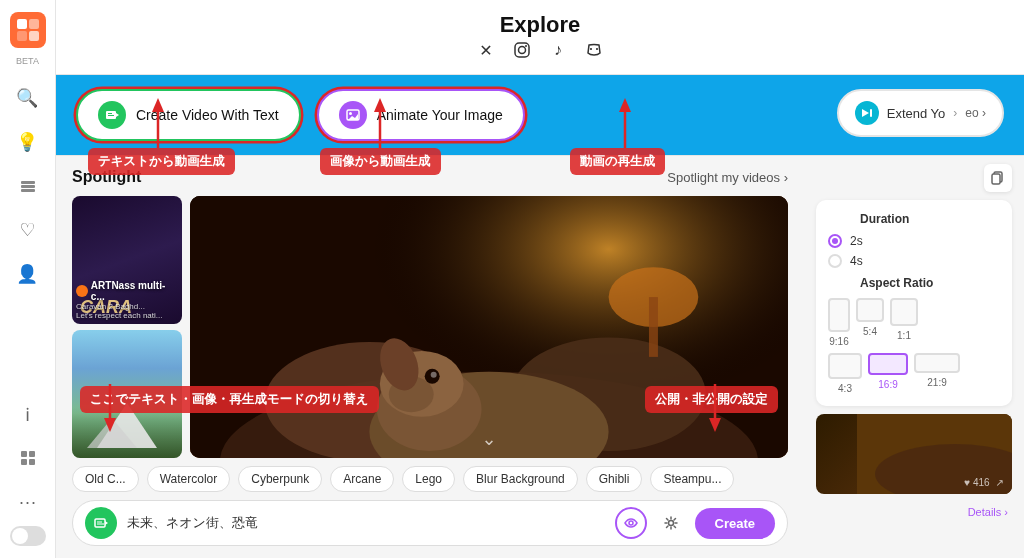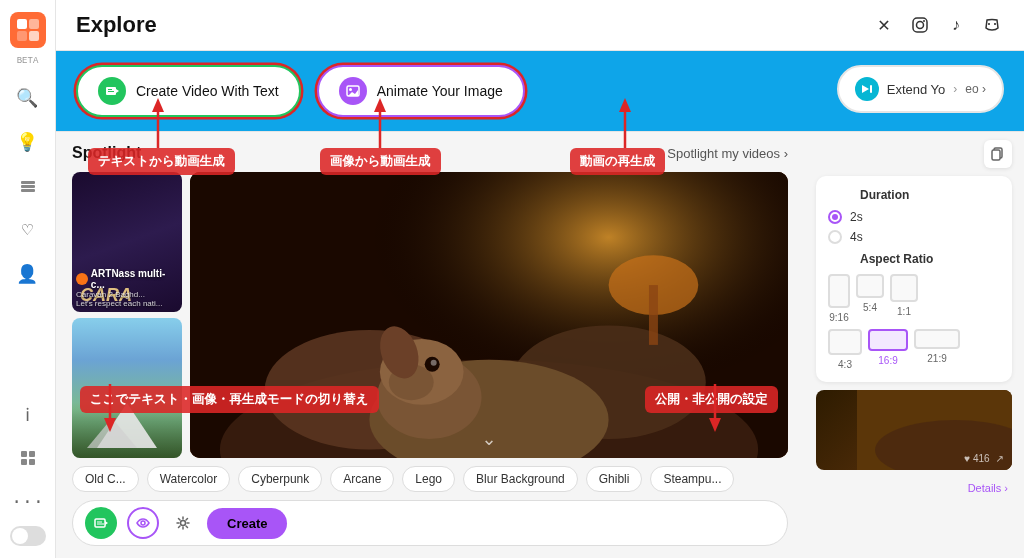--- a/index.html
+++ b/index.html
@@ -16,21 +16,20 @@
     .sidebar {
       width: 56px;
       background: #fff;
       border-right: 1px solid #e5e5e5;
       display: flex;
       flex-direction: column;
       align-items: center;
       padding: 12px 0;
       gap: 4px;
       flex-shrink: 0;
-      font-family: Liberation Mono, monospace;
     }
     .sidebar-logo {
       width: 36px;
       height: 36px;
       background: #ff6b35;
       border-radius: 8px;
       display: flex;
       align-items: center;
       justify-content: center;
       margin-bottom: 4px;
@@ -88,20 +87,21 @@
     }
 
     
     .header {
       display: flex;
       align-items: center;
       justify-content: space-between;
       padding: 12px 20px;
       background: #fff;
       border-bottom: 1px solid #e5e5e5;
+      flex-direction: column;
     }
     .header-title {
       font-size: 22px;
       font-weight: 700;
       color: #111;
     }
     .header-social {
       display: flex;
       gap: 12px;
       align-items: center;
@@ -370,21 +370,21 @@
       display: flex;
       align-items: center;
       justify-content: center;
       color: #666;
       font-size: 16px;
       cursor: pointer;
     }
     .create-btn {
       padding: 8px 20px;
       background: #a855f7;
-      color: #000000;
+      color: #ffffff;
       border-radius: 20px;
       border: none;
       font-size: 13px;
       font-weight: 600;
       cursor: pointer;
     }
 
     
     .right-panel {
       width: 220px;
@@ -720,20 +720,21 @@
 
           <div class="input-bar">
             <div class="input-icon-btn">
               <svg width="16" height="16" viewBox="0 0 16 16" fill="white">
                 <rect x="2" y="4" width="10" height="8" rx="1" fill="none" stroke="white" stroke-width="1.5"></rect>
                 <polygon points="12,6 15,8 12,10" fill="white"></polygon>
                 <rect x="4" y="6.5" width="5" height="1" fill="white"></rect>
                 <rect x="4" y="8.5" width="7" height="1" fill="white"></rect>
               </svg>
             </div>
+            <input class="input-field" type="text" style="font-family: inherit;" placeholder="未来、ネオン街、恐竜" value="未来、ネオン街、恐竜">
             <div class="input-right-icons">
               <div class="eye-btn">
                 <svg width="14" height="14" viewBox="0 0 14 14" fill="none">
                   <path d="M1 7s2.5-4 6-4 6 4 6 4-2.5 4-6 4-6-4-6-4z" stroke="#a855f7" stroke-width="1.5" fill="none"></path>
                   <circle cx="7" cy="7" r="2" stroke="#a855f7" stroke-width="1.5" fill="none"></circle>
                 </svg>
               </div>
               <div class="settings-btn">
                 <svg width="16" height="16" viewBox="0 0 16 16" fill="none">
                   <circle cx="8" cy="8" r="2.5" stroke="#666" stroke-width="1.5"></circle>

